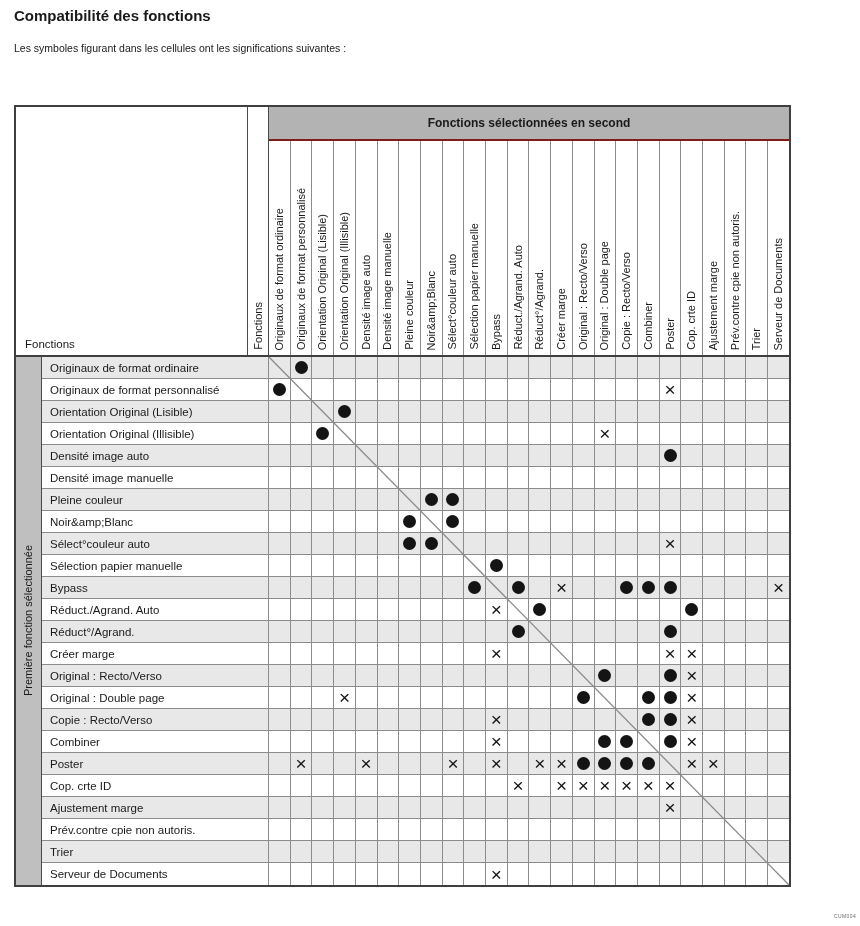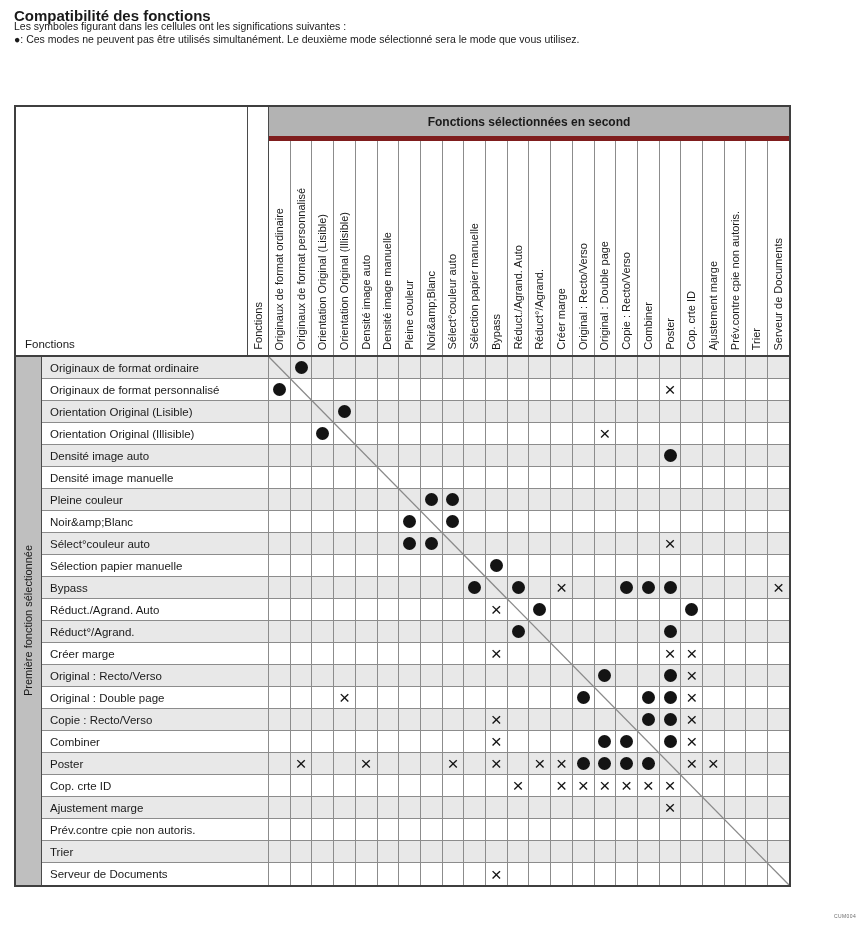--- a/index.html
+++ b/index.html
@@ -1,32 +1,32 @@
 <!DOCTYPE html>
 <html><head>
 <meta charset="utf-8">
 <style>
   * { box-sizing: border-box; margin: 0; padding: 0; }
   html,body { width: 860px; height: 926px; background: #ffffff; overflow: hidden;
               font-family: "Liberation Sans", sans-serif; color: #1a1a1a; }
   #page { position: relative; width: 860px; height: 774px; background:#fff; }
 
   .title { position: absolute; left: 14px; top: 7px; font-size: 15px; font-weight: bold; }
-  .legend { position: absolute; left: 14px; top: 20px; font-size: 10.5px; line-height: 13.4px; }
+  .legend { position: absolute; left: 14px; top: 42px; font-size: 10.5px; line-height: 13.4px; }
 
   .ctable { position: absolute; left: 14px; top: 105px; width: 777px; height: 782px;
             border: 2px solid #3f3f3f; background: #fff; }
 
   
   .hdr { display: flex; height: 250px; border-bottom: 2px solid #3f3f3f; }
   .corner-cell { width: 232px; position: relative; border-right: 1px solid #4a4a4a; background:#fff; }
   .corner-cell span { position: absolute; left: 9px; bottom: 5px; font-size: 11.5px; }
   .fcol { width: 21px; border-right: 1px solid #4a4a4a; display:flex; justify-content:center; align-items:flex-end; padding-bottom: 5px; background:#fff; }
   .hdr-right { width: 520px; display: flex; flex-direction: column; }
-  .band2 { height: 34px; background: #b3b3b3; border-bottom: 5px solid #7f1d1d;
+  .band2 { height: 34px; background: #b3b3b3; border-bottom: 2px solid #7f1d1d;
            display:flex; align-items:center; justify-content:center;
            font-size: 12px; font-weight: bold; }
   .colhdrs { flex: 1; display: flex; }
   .colh { flex: 1; border-right: 1px solid #8c8c8c; display: flex; justify-content: center;
           align-items: flex-end; padding-bottom: 5px; overflow: hidden; }
   .colh:last-child { border-right: none; }
 
   .rot { writing-mode: vertical-rl; transform: rotate(180deg); white-space: nowrap;
          font-size: 11px; line-height: 1; }
 
@@ -52,21 +52,20 @@
 </style>
 </head>
 <body>
 
 <div id="page">
 
   <div class="title">Compatibilité des fonctions</div>
 
   <div class="legend">
     <div>Les symboles figurant dans les cellules ont les significations suivantes :</div>
-    <div>●: Ces modes ne peuvent pas être utilisés simultanément. Le deuxième mode sélectionné sera le mode que vous utilisez.</div>
   </div>
 
   <div class="ctable">
     <div class="hdr">
       <div class="corner-cell">
         <span>Fonctions</span>
       </div>
       <div class="fcol">
         <span class="rot">Fonctions</span>
       </div>

